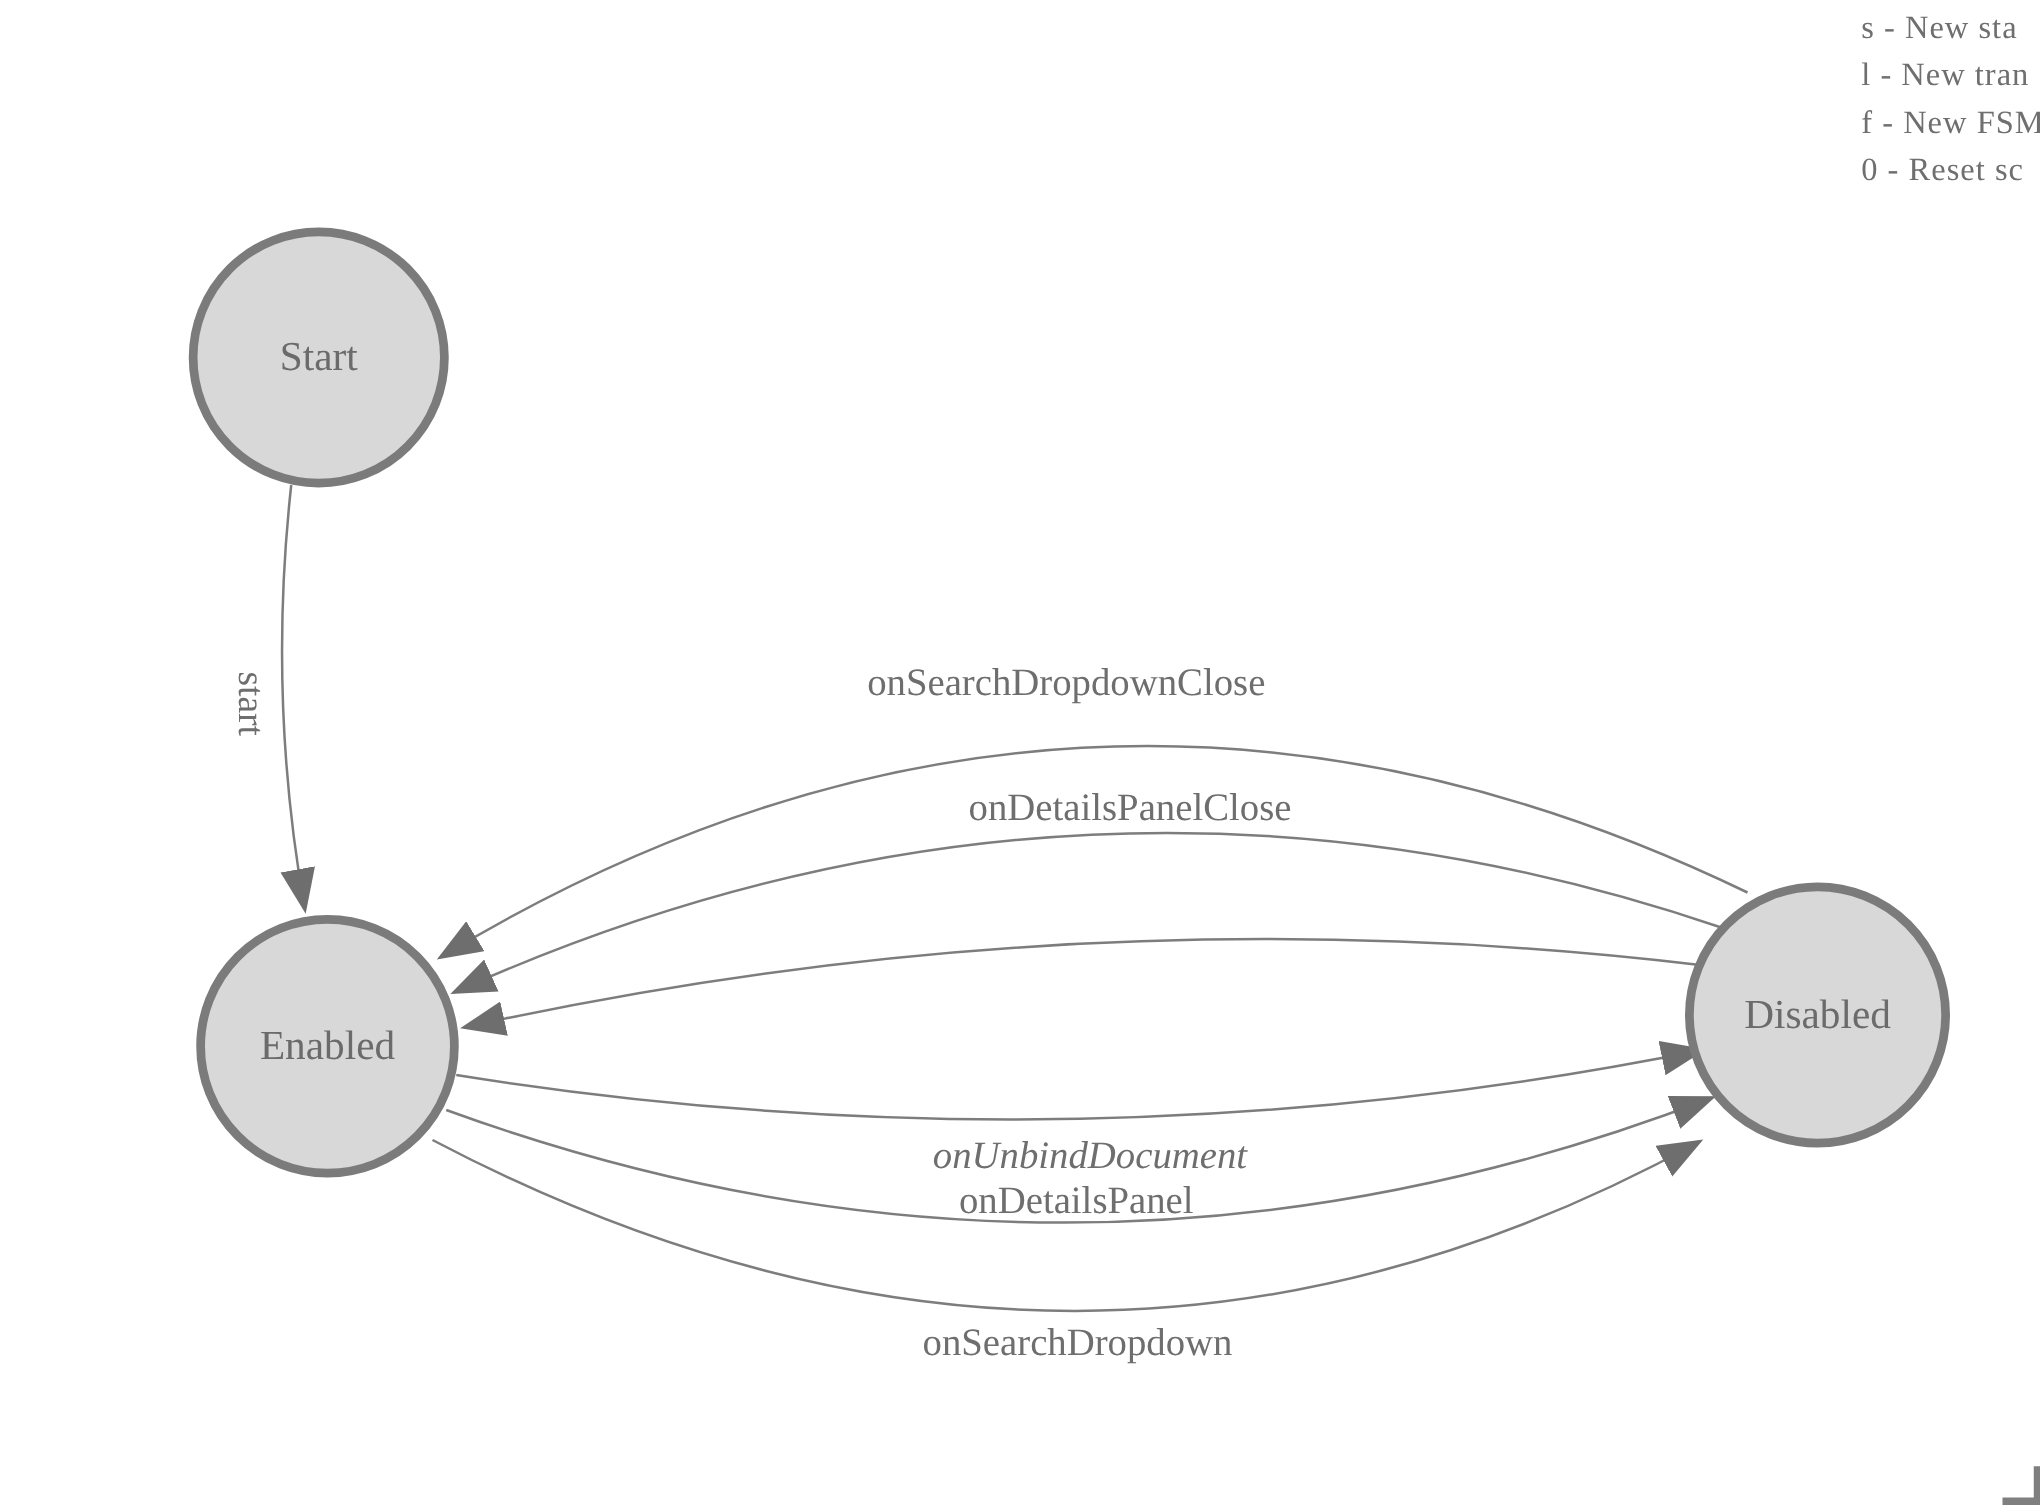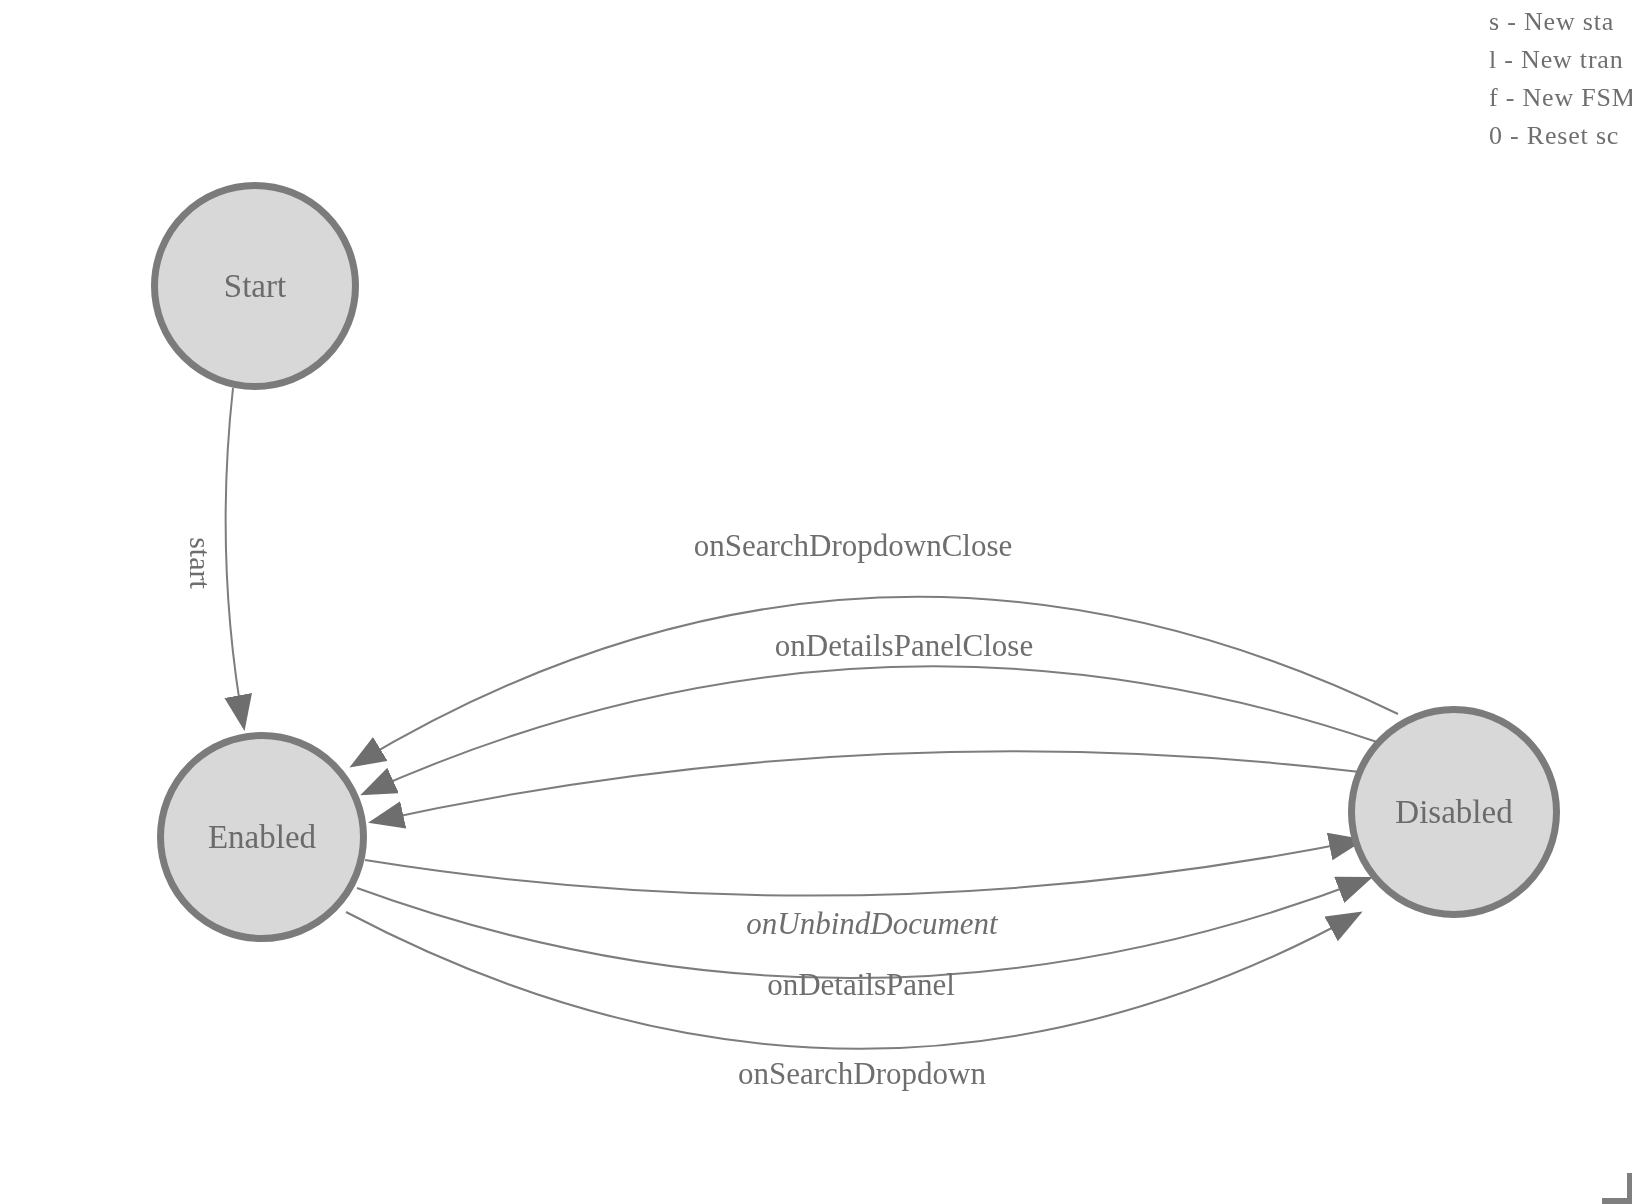--- a/index.html
+++ b/index.html
@@ -48,21 +48,21 @@
     white-space: nowrap;
   }
   .edge-label.rot90 {
     transform: translate(-50%, -50%) rotate(90deg);
     font-size: 30px;
   }
   .lbl-onSearchDropdownClose { left: 853px;  top: 546px; }
   .lbl-onDetailsPanelClose   { left: 856px;  top: 646px; margin-left: 48px; }
   .lbl-onBindDocument        { left: 874px;  top: 728px; }
   .lbl-onUnbindDocument      { left: 872px;  top: 924px; font-style: italic; }
-  .lbl-onDetailsPanel        { left: 861px;  top: 985px; }
+  .lbl-onDetailsPanel        { left: 861px;  top: 960px; }
   .lbl-onSearchDropdown      { left: 862px;  top: 1074px; }
   .lbl-start                 { left: 200px;  top: 563px; }
 
   .legend {
     position: absolute;
     left: 1489px;
     top: 3px;
     color: #6f6f6f;
     font-size: 26px;
     line-height: 38px;

